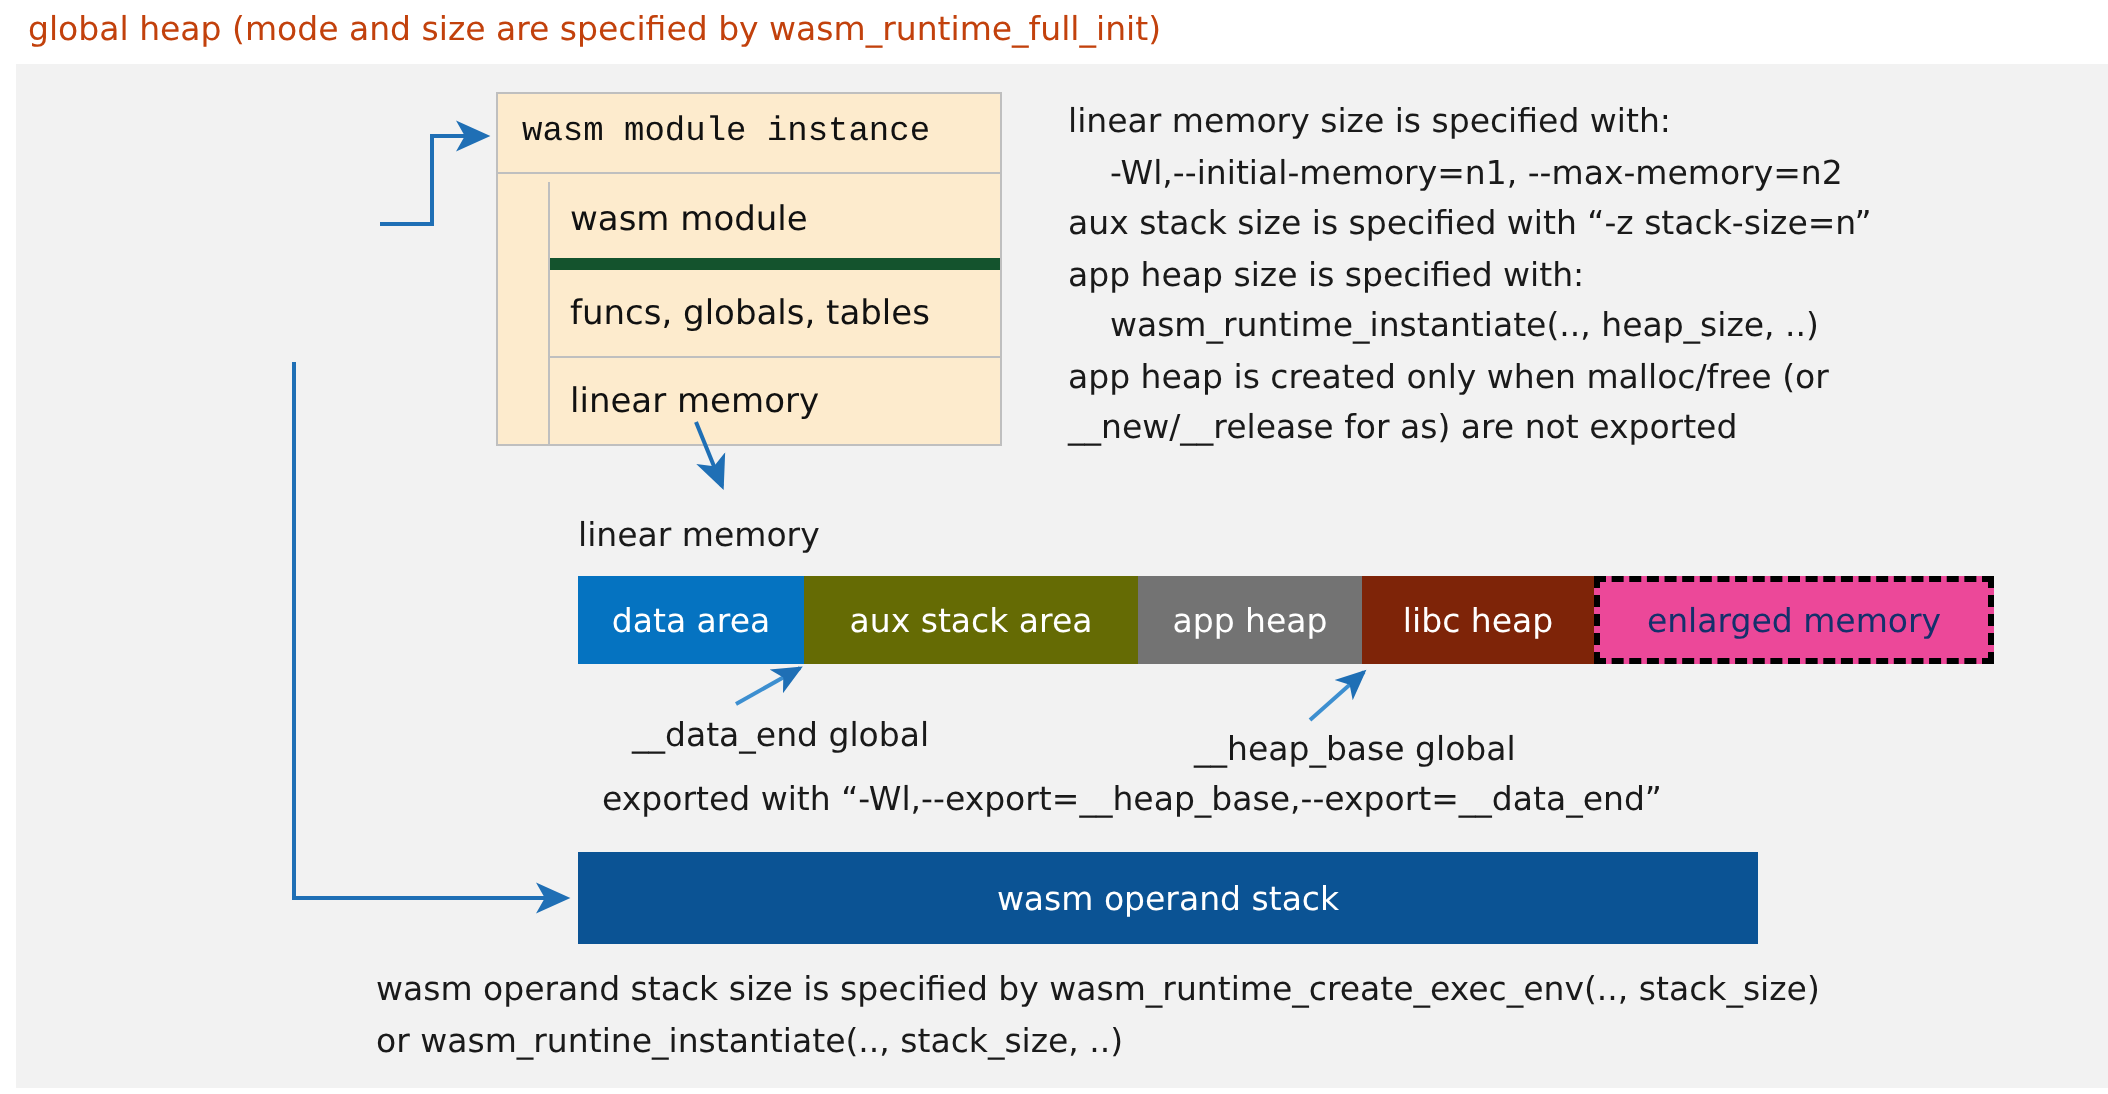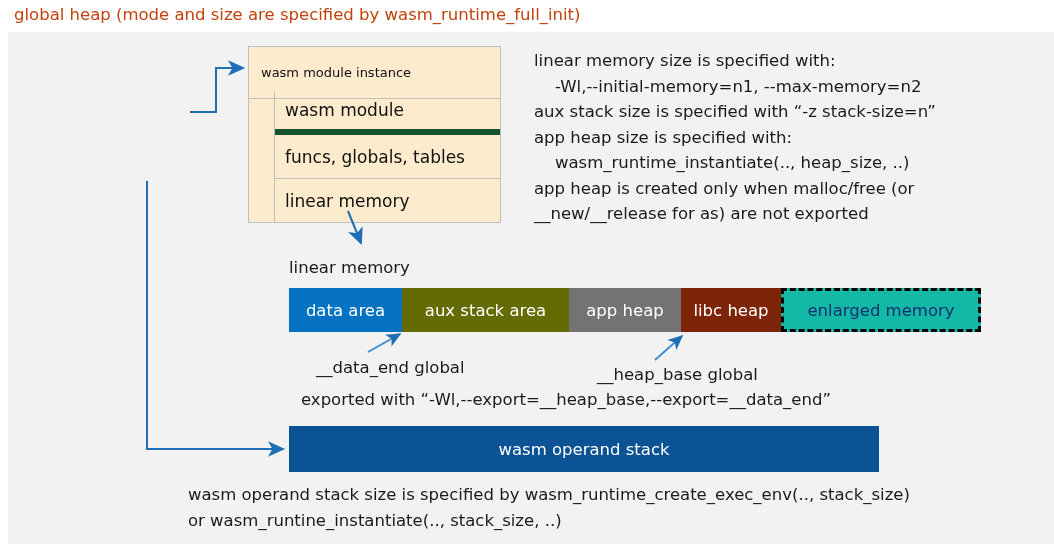--- a/index.html
+++ b/index.html
@@ -43,23 +43,23 @@
     display:flex;align-items:center;padding-left:10px;font-size:17px;color:#111;
   }
   .execenv .sub1{top:44px;border-bottom:1px solid #bfbfbf;}
   .execenv .sub2{top:89px;}
 
   .wmi{
     left:248px;top:46px;width:253px;height:177px;
     background:#fdebcd;border:1px solid #bfbfbf;
   }
   .wmi .hdr{
-    position:absolute;left:0;top:0;right:0;height:52px;
+    position:absolute;left:0;top:0;right:0;height:40px;
     border-bottom:1px solid #bfbfbf;box-sizing:border-box;
-    display:flex;align-items:center;padding-left:12px;font-size:13px;color:#111;
+    display:flex;align-items:center;padding-left:12px;font-size:17px;color:#111;font-family:Liberation Mono, monospace;
   }
   .wmi .gutter{
     position:absolute;left:0;top:44px;width:26px;bottom:0;
     border-right:1px solid #bfbfbf;box-sizing:border-box;
   }
   .wmi .sub{
     position:absolute;left:26px;right:0;height:44px;box-sizing:border-box;
     display:flex;align-items:center;padding-left:10px;font-size:17px;color:#111;
   }
   .wmi .s1{top:44px;border-bottom:6px solid #14532d;}
@@ -77,21 +77,21 @@
     position:absolute;left:289px;top:258px;font-size:16.5px;color:#1a1a1a;
   }
   .membar{
     position:absolute;left:289px;top:288px;height:44px;display:flex;
   }
   .seg{
     box-sizing:border-box;display:flex;align-items:center;justify-content:center;
     font-size:16.5px;color:#ffffff;white-space:nowrap;
   }
   .seg.dashed{
-    border:3px dashed #000000;background:#14b8a6;color:#14306b;
+    border:3px dashed #000000;background:#ec4899;color:#14306b;
   }
 
   
   .lbl{position:absolute;font-size:16.5px;color:#1a1a1a;white-space:nowrap;}
   .lbl-dataend{left:316px;top:358px;}
   .lbl-heapbase{left:597px;top:365px;}
   .lbl-exported{left:301px;top:390px;}
 
   
   .opstack{
@@ -131,21 +131,21 @@
 app heap size is specified with:
     wasm_runtime_instantiate(.., heap_size, ..)
 app heap is created only when malloc/free (or
 __new/__release for as) are not exported</div>
 
   <div class="lm-caption">linear memory</div>
   <div class="membar">
     <div class="seg" style="width: 113px; background: rgb(5, 115, 193); color: rgb(255, 255, 255);">data area</div>
     <div class="seg" style="width: 167px; background: rgb(101, 107, 4); color: rgb(255, 255, 255);">aux stack area</div>
     <div class="seg" style="width: 112px; background: #737373; color: rgb(255, 255, 255);">app heap</div>
-    <div class="seg" style="width: 100px; background: rgb(126, 36, 8); color: rgb(255, 255, 255);">libc heap</div>
+    <div class="seg" style="width: 116px; background: rgb(126, 36, 8); color: rgb(255, 255, 255);">libc heap</div>
     <div class="seg dashed" style="width: 200px; color: rgb(20, 48, 107);">enlarged memory</div>
   </div>
 
   <div class="lbl lbl-dataend">__data_end global</div>
   <div class="lbl lbl-heapbase">__heap_base global</div>
   <div class="lbl lbl-exported">exported with “-Wl,--export=__heap_base,--export=__data_end”</div>
 
   <div class="opstack" style="background: rgb(11, 83, 148);">wasm operand stack</div>
   <div class="opnote">wasm operand stack size is specified by wasm_runtime_create_exec_env(.., stack_size)
 or wasm_runtine_instantiate(.., stack_size, ..)</div>

